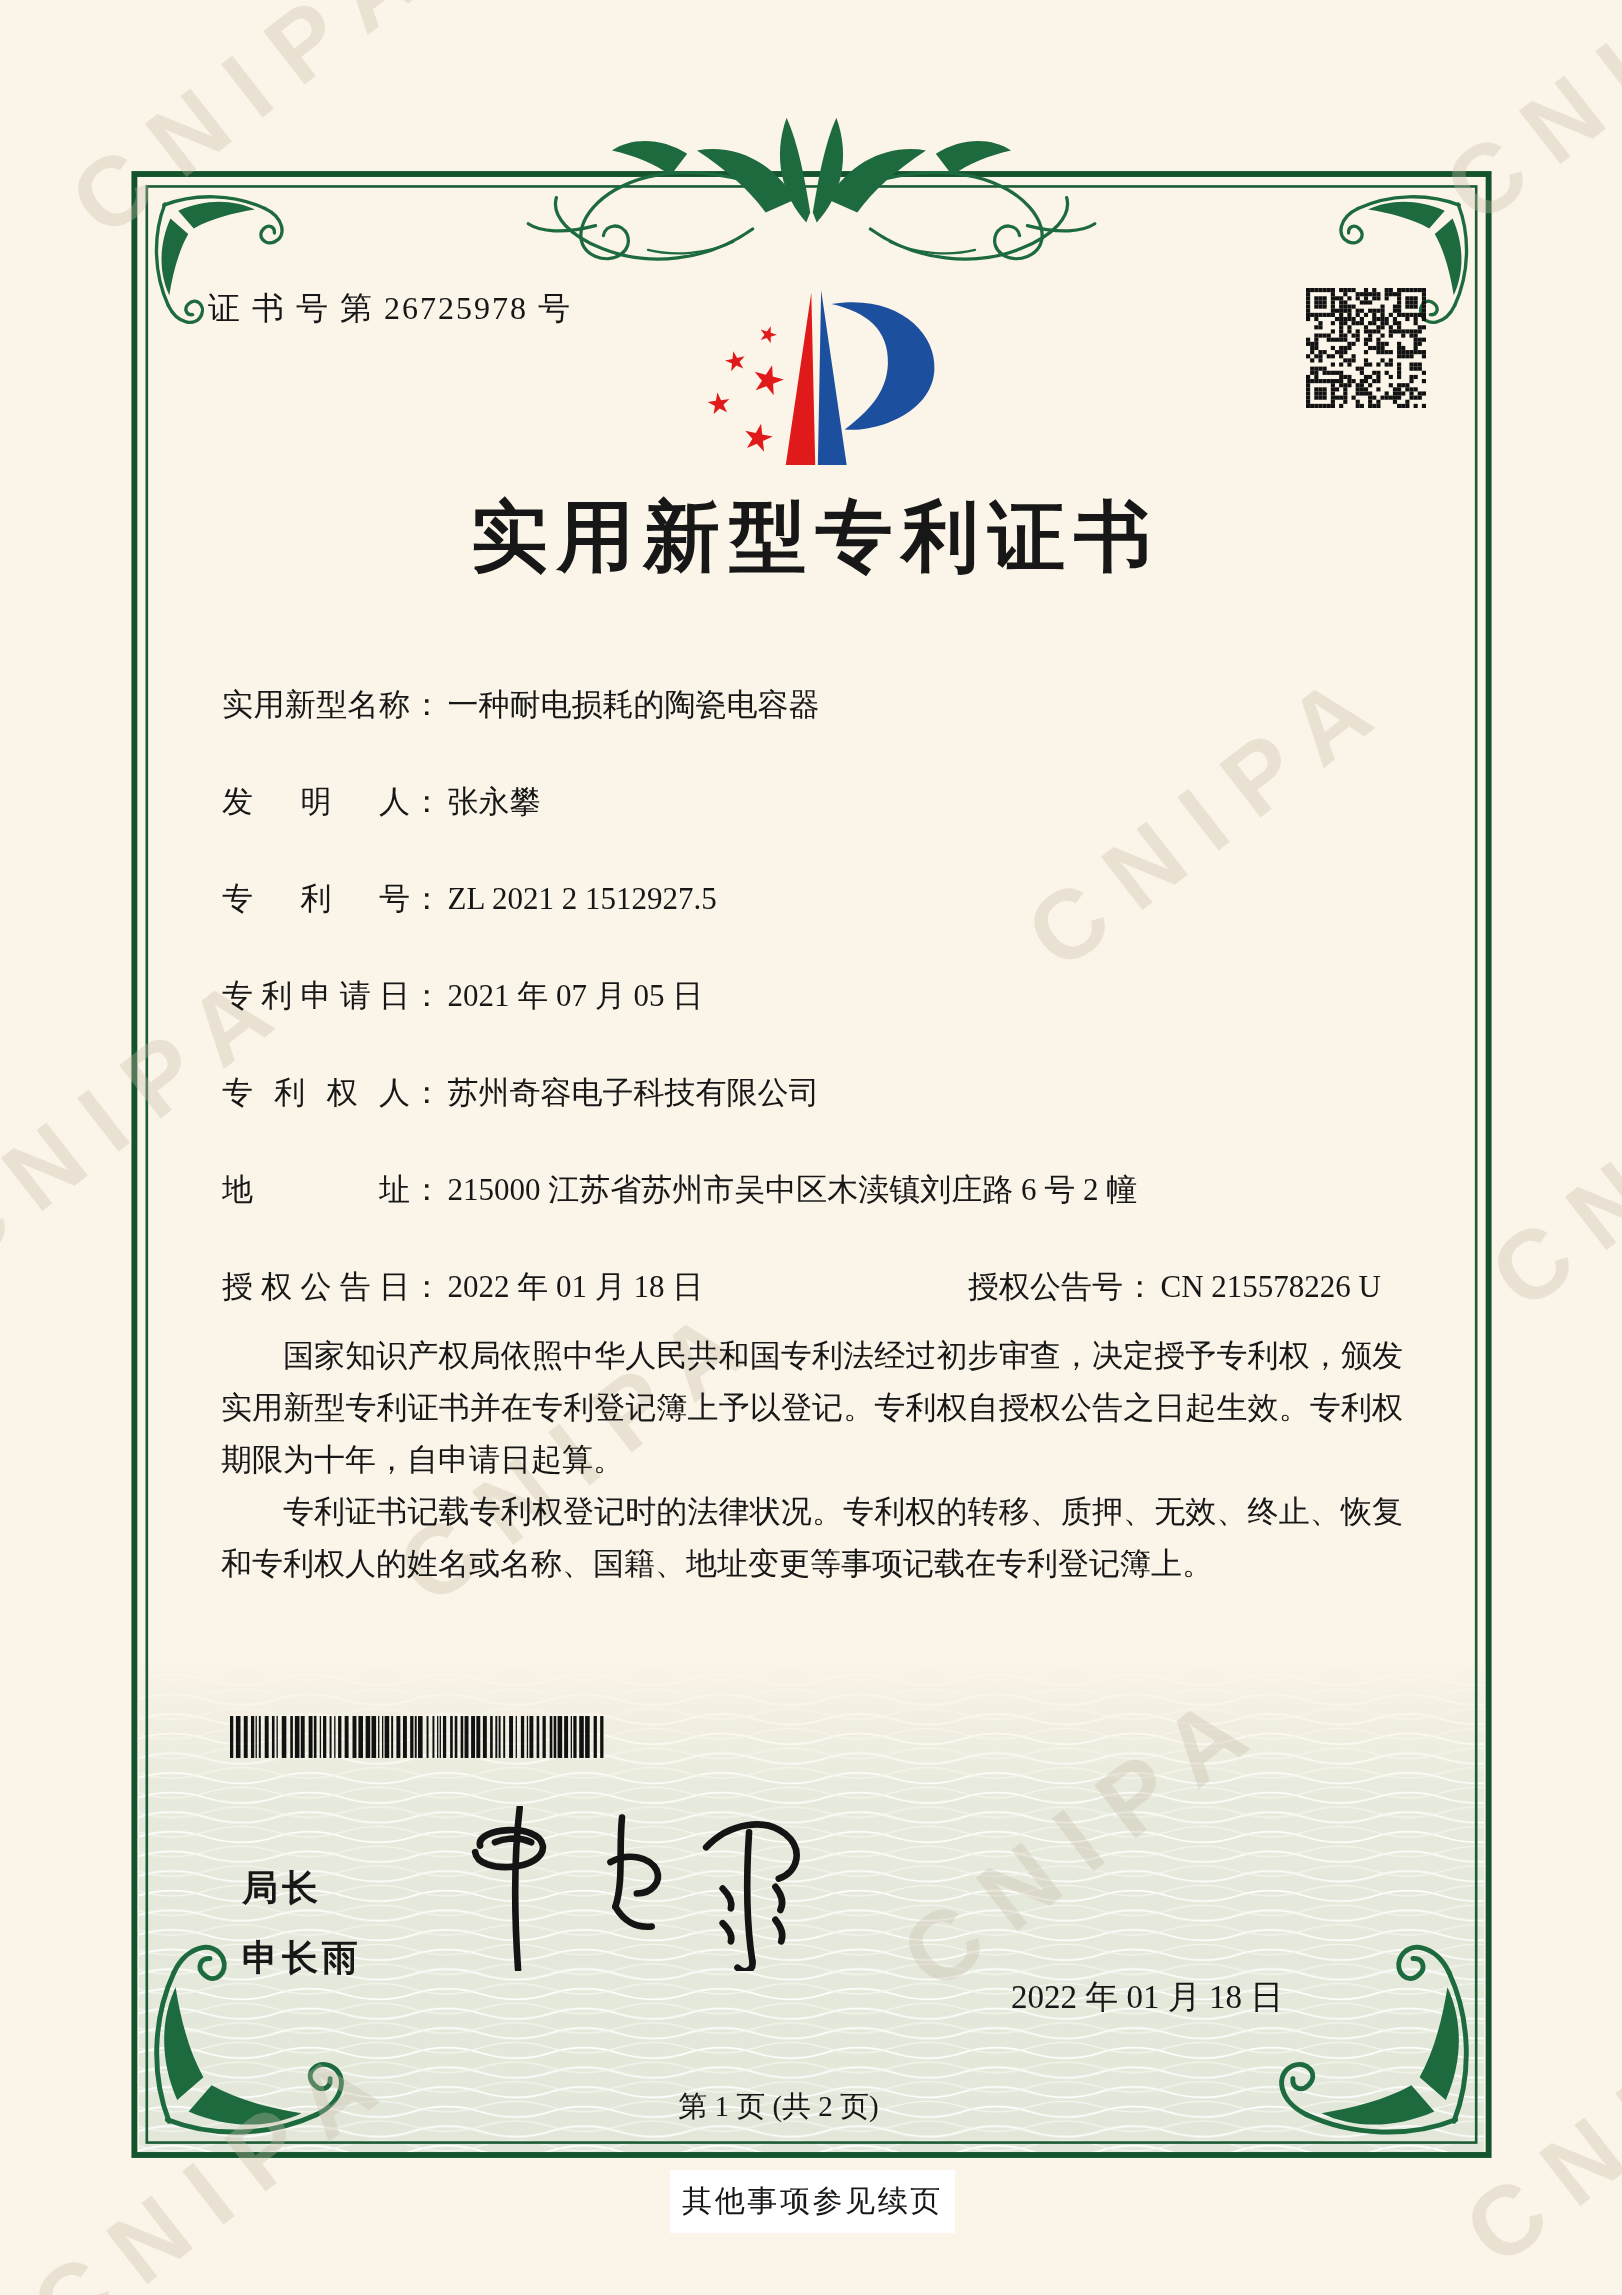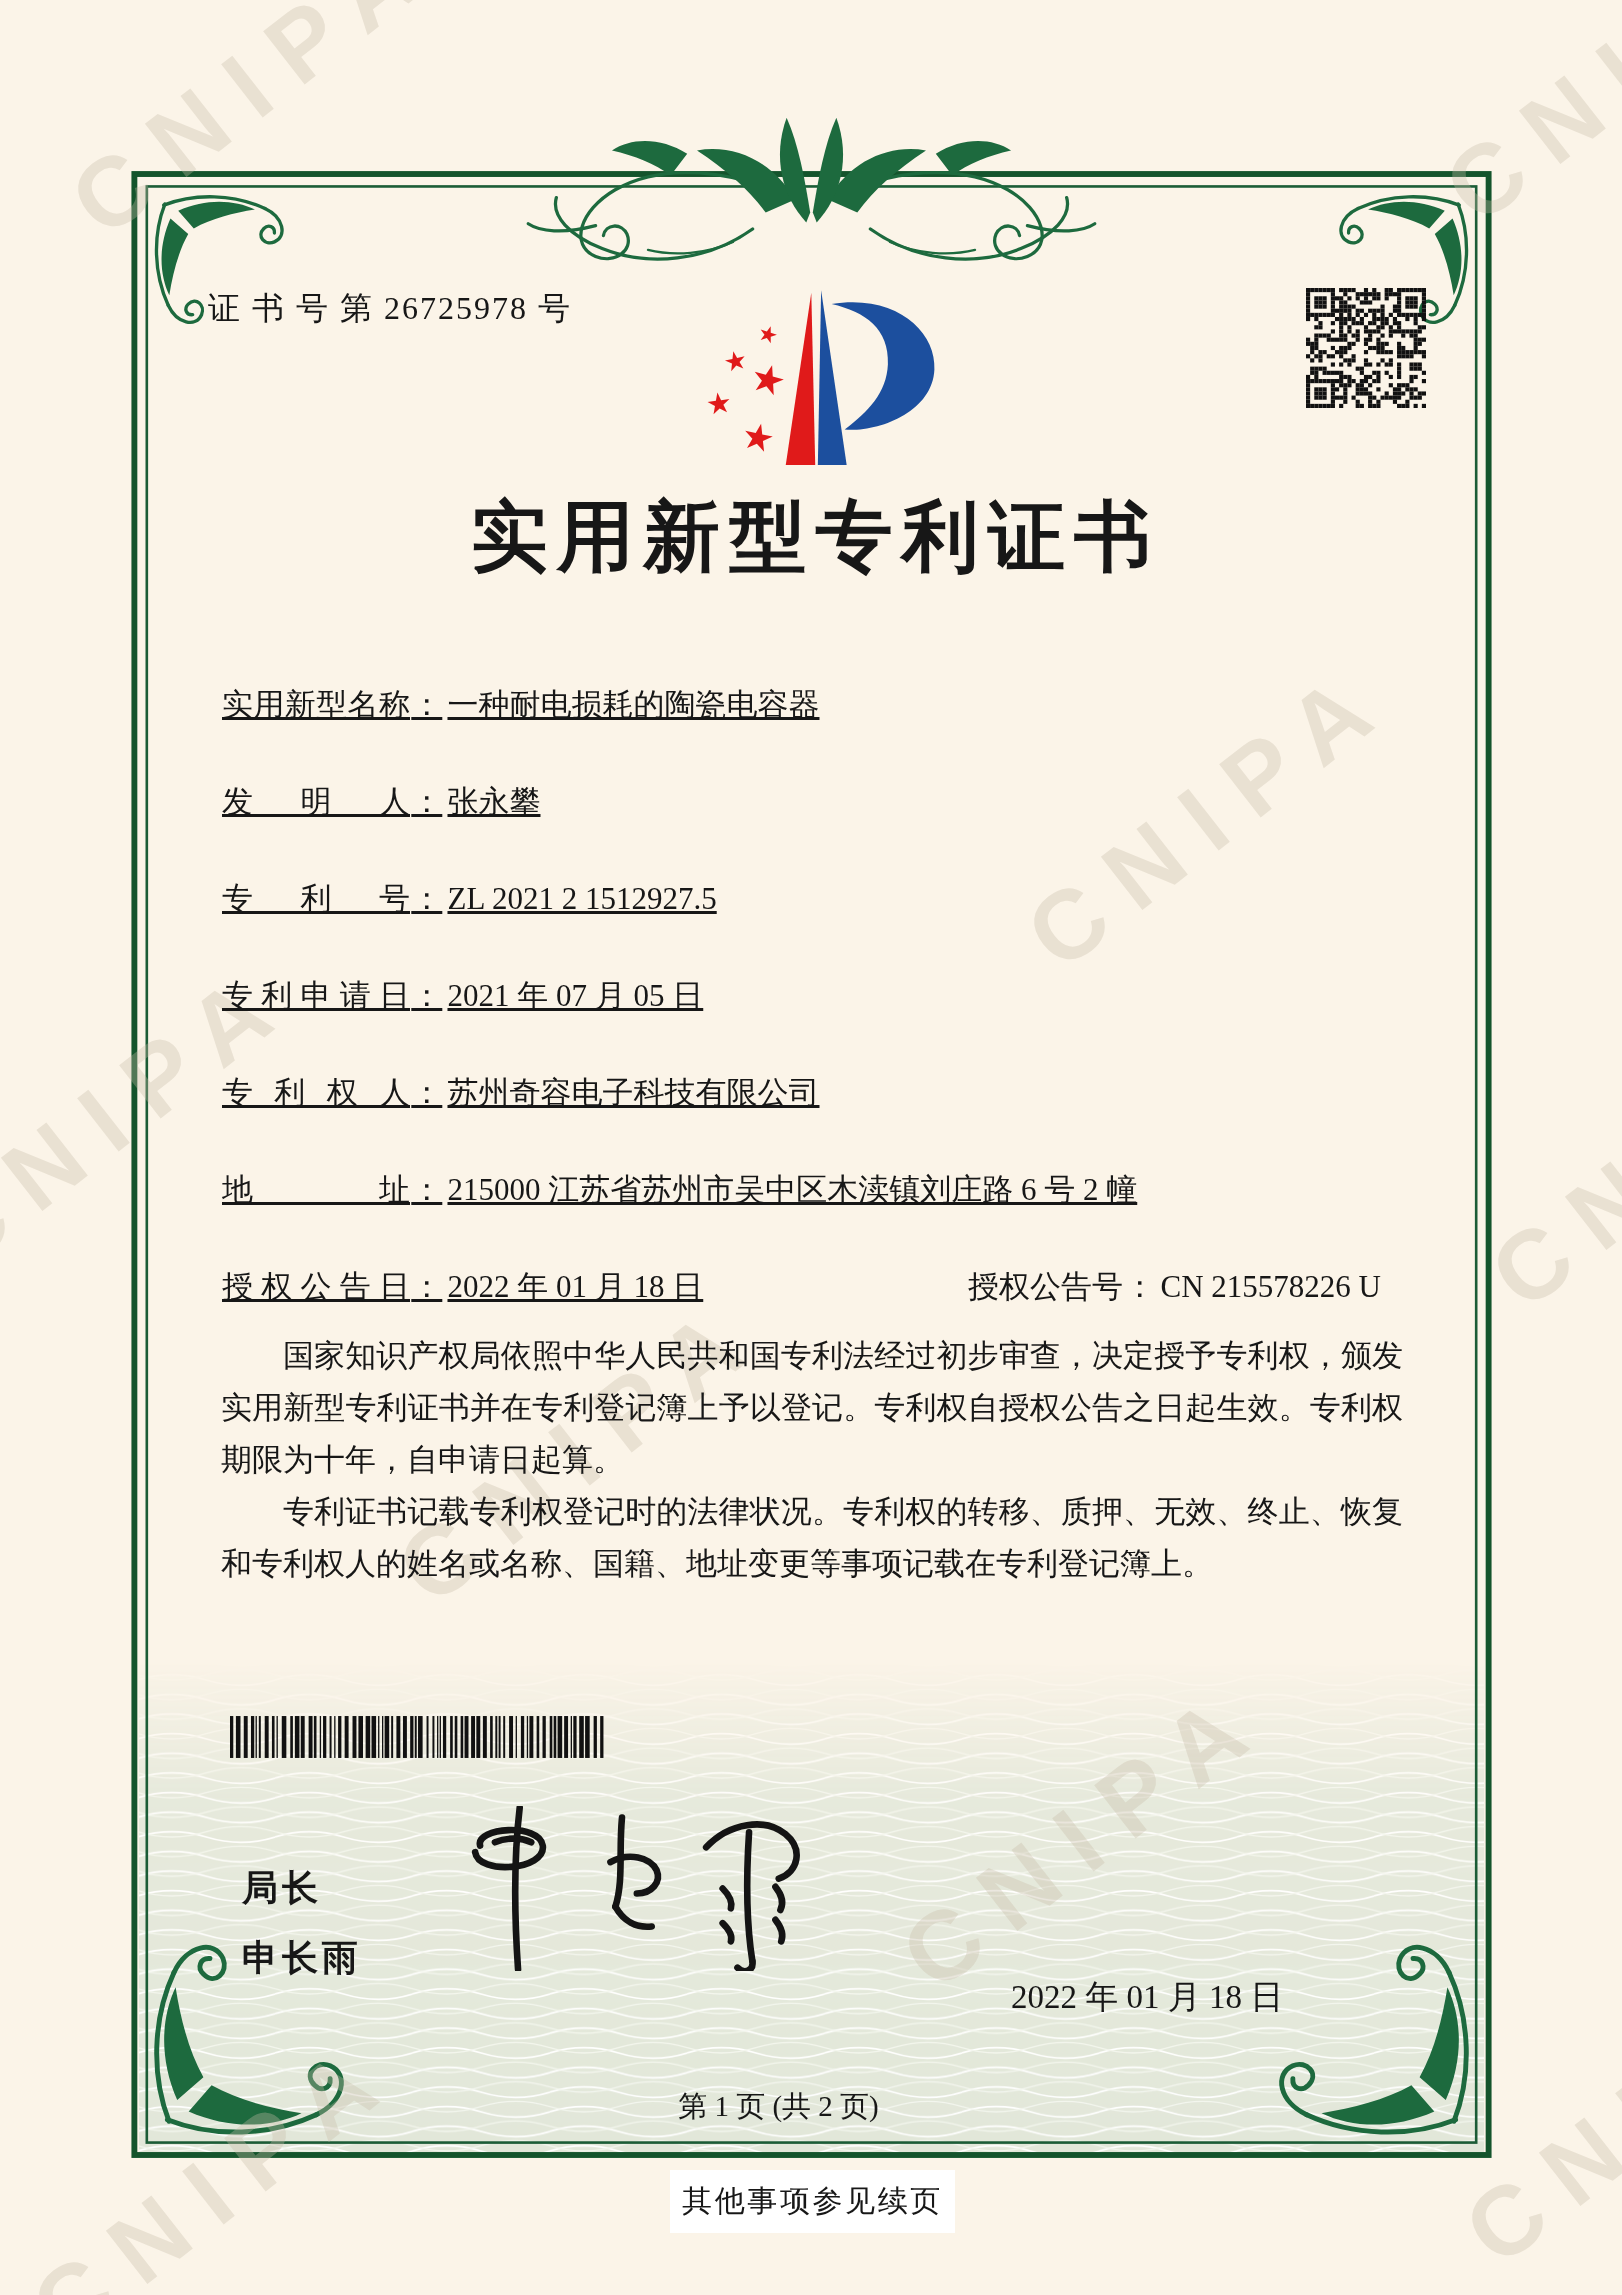--- a/index.html
+++ b/index.html
@@ -20,21 +20,21 @@
   
   .cert-no{position:absolute;left:208px;top:287px;font-size:32px;letter-spacing:2px;}
   .logo{position:absolute;left:681px;top:254px;width:275px;height:236px;}
   .qr{position:absolute;left:1306px;top:288px;width:120px;height:120px;}
   .title{
     position:absolute;left:8px;right:0;top:486px;text-align:center;
     font-size:77px;font-weight:700;letter-spacing:9.2px;
   }
   
   .fields{position:absolute;left:222px;top:656px;width:1269px;font-size:31px;}
-  .frow{position:relative;height:97px;display:flex;align-items:center;text-decoration:underline;}
+  .frow{position:relative;height:97px;display:flex;align-items:center;}
   .flabel{display:inline-block;width:188px;text-align:justify;text-align-last:justify;}
   .fcolon{display:inline-block;margin:0 5.2px 0 1.3px;}
   .grant2{position:absolute;left:746px;top:0;height:97px;display:flex;align-items:center;}
   
   .body-text{
     position:absolute;left:221px;top:1330px;width:1182px;
     font-size:31px;line-height:52px;text-align:justify;
   }
   .body-text p{margin:0;text-indent:2em;}
   

